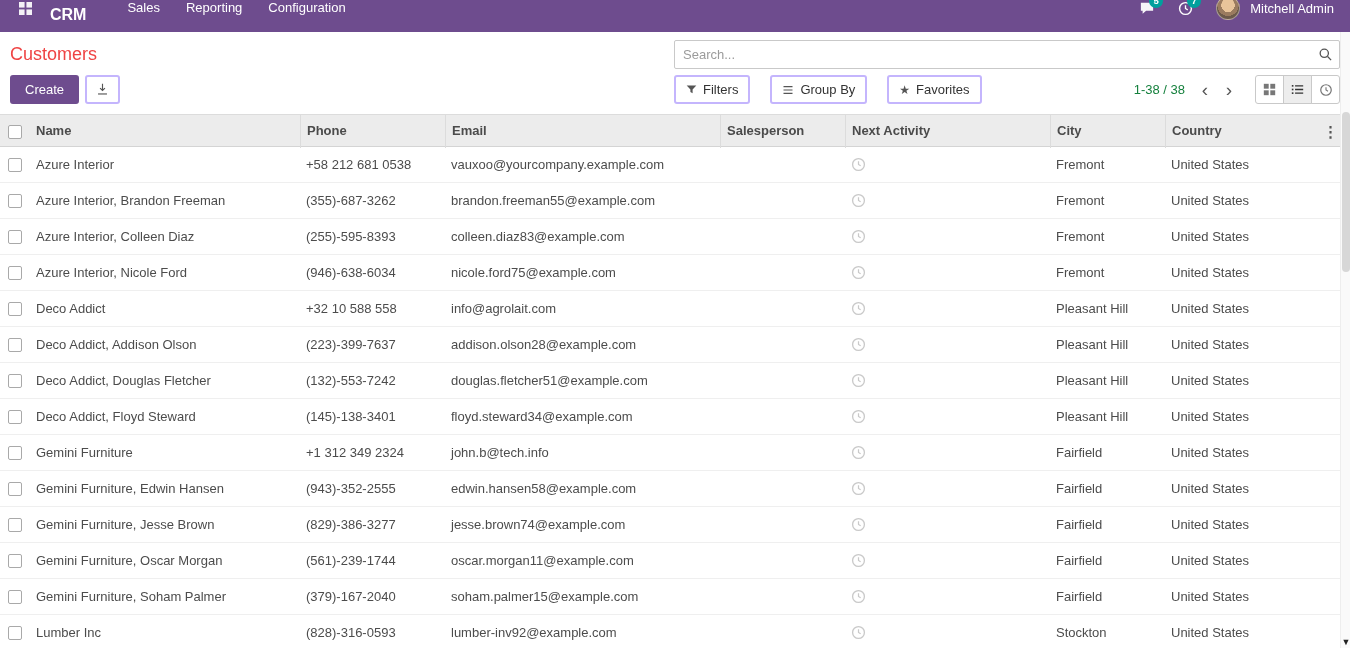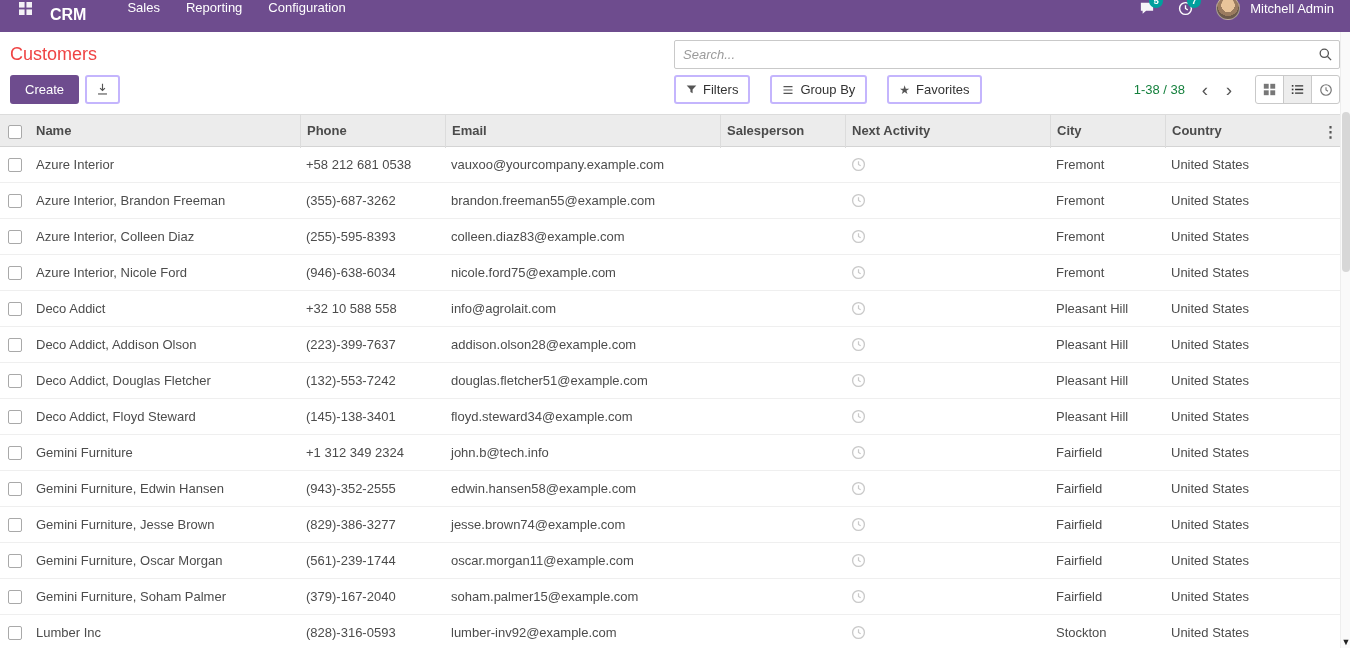--- a/index.html
+++ b/index.html
@@ -20,21 +20,21 @@
     background:var(--badge); color:#fff; border-radius:8px; font-size:9.5px; line-height:14px; text-align:center; font-weight:700; }
   .avatar { width:24px; height:24px; border-radius:50%; margin:0 6px 0 10px;
     background:radial-gradient(circle at 50% 38%, #e8c49a 0 38%, #9a7b5f 39% 60%, #6c5a4a 61%); border:1px solid rgba(255,255,255,.4); }
   .user-name { font-size:13px; padding-right:6px; cursor:pointer; }
 
   
   .cp-row1 { display:flex; align-items:center; padding:8px 10px 6px 10px; }
   .breadcrumb { font-size:18px; color:#ef4444; flex:0 0 auto; }
   .search-wrap { margin-left:auto; position:relative; width:666px; }
   .search-input { width:100%; height:29px; border:1px solid #c9c9c9; border-radius:2px;
-    padding:0 28px 0 8px; font-size:13px; font-family:inherit; color:#4c4c4c;font-style:italic; }
+    padding:0 28px 0 8px; font-size:13px; font-family:inherit; color:#4c4c4c; }
   .search-input::placeholder { color:#9b9b9b; }
   .search-icon { position:absolute; right:7px; top:7px; }
 
   .cp-row2 { display:flex; align-items:center; padding:0 10px 10px 10px; }
   .btn { height:29px; border:2px solid #c4b5fd; background:#fff; border-radius:3px;
     font-size:13px; font-family:inherit; color:#333; display:inline-flex; align-items:center; gap:6px;
     padding:0 10px; cursor:pointer; }
   .btn-primary { background:var(--brand); border-color:var(--brand); color:#fff; padding:0 13px; }
   .export-btn { margin-left:6px; padding:0 9px; }
   .cp-right { margin-left:auto; width:666px; display:flex; align-items:center; }

